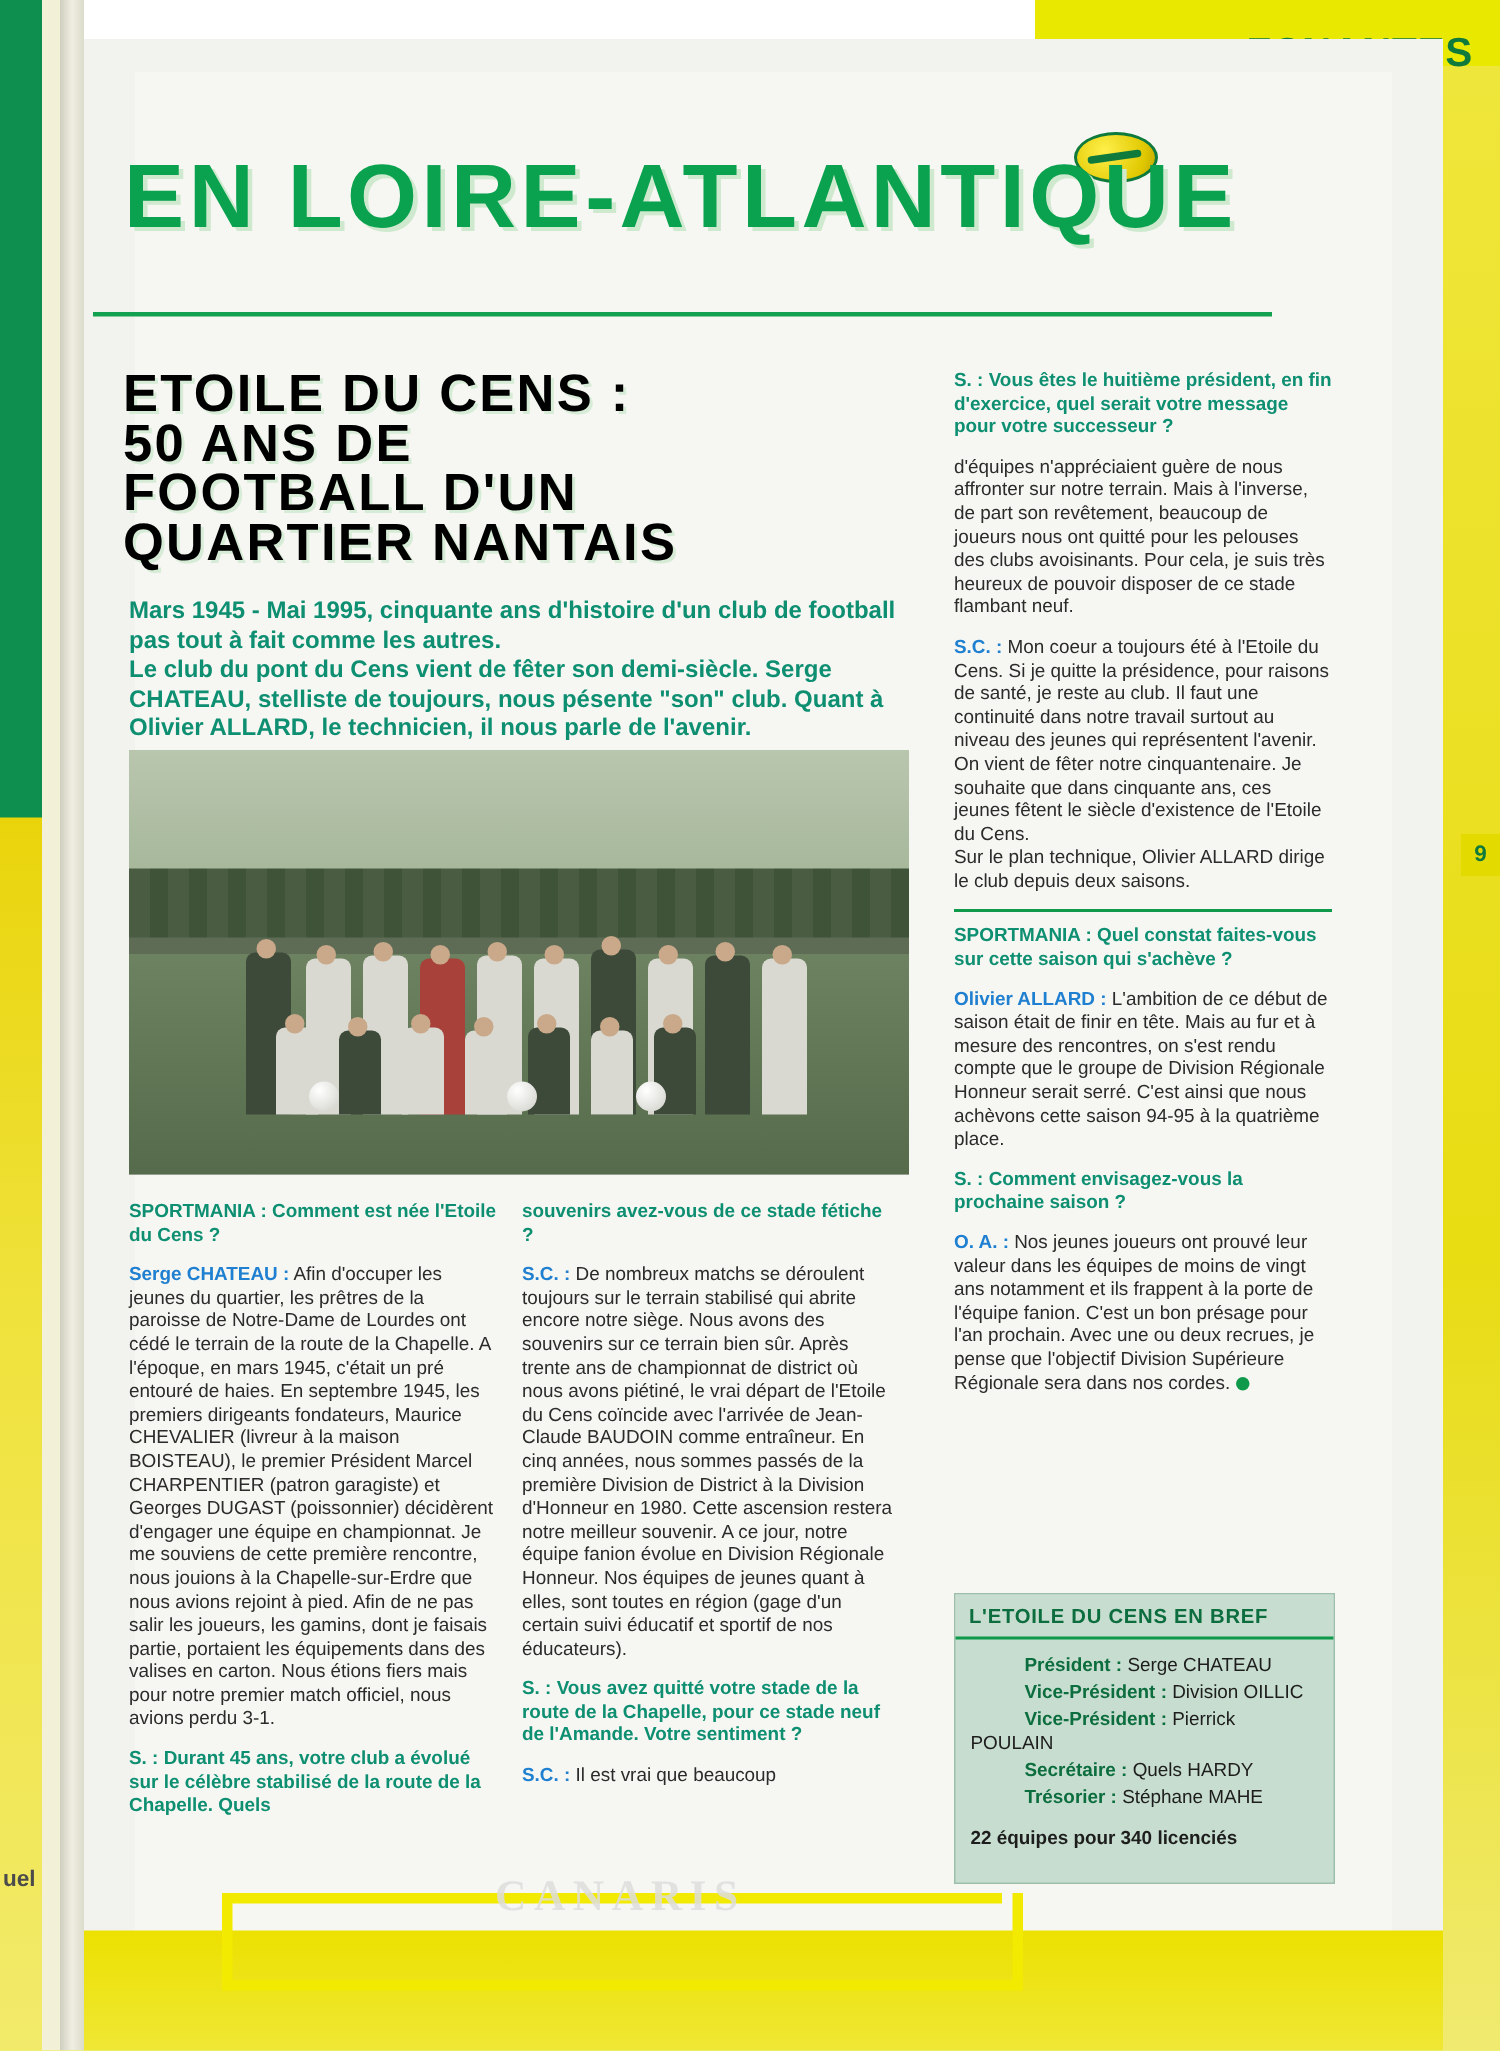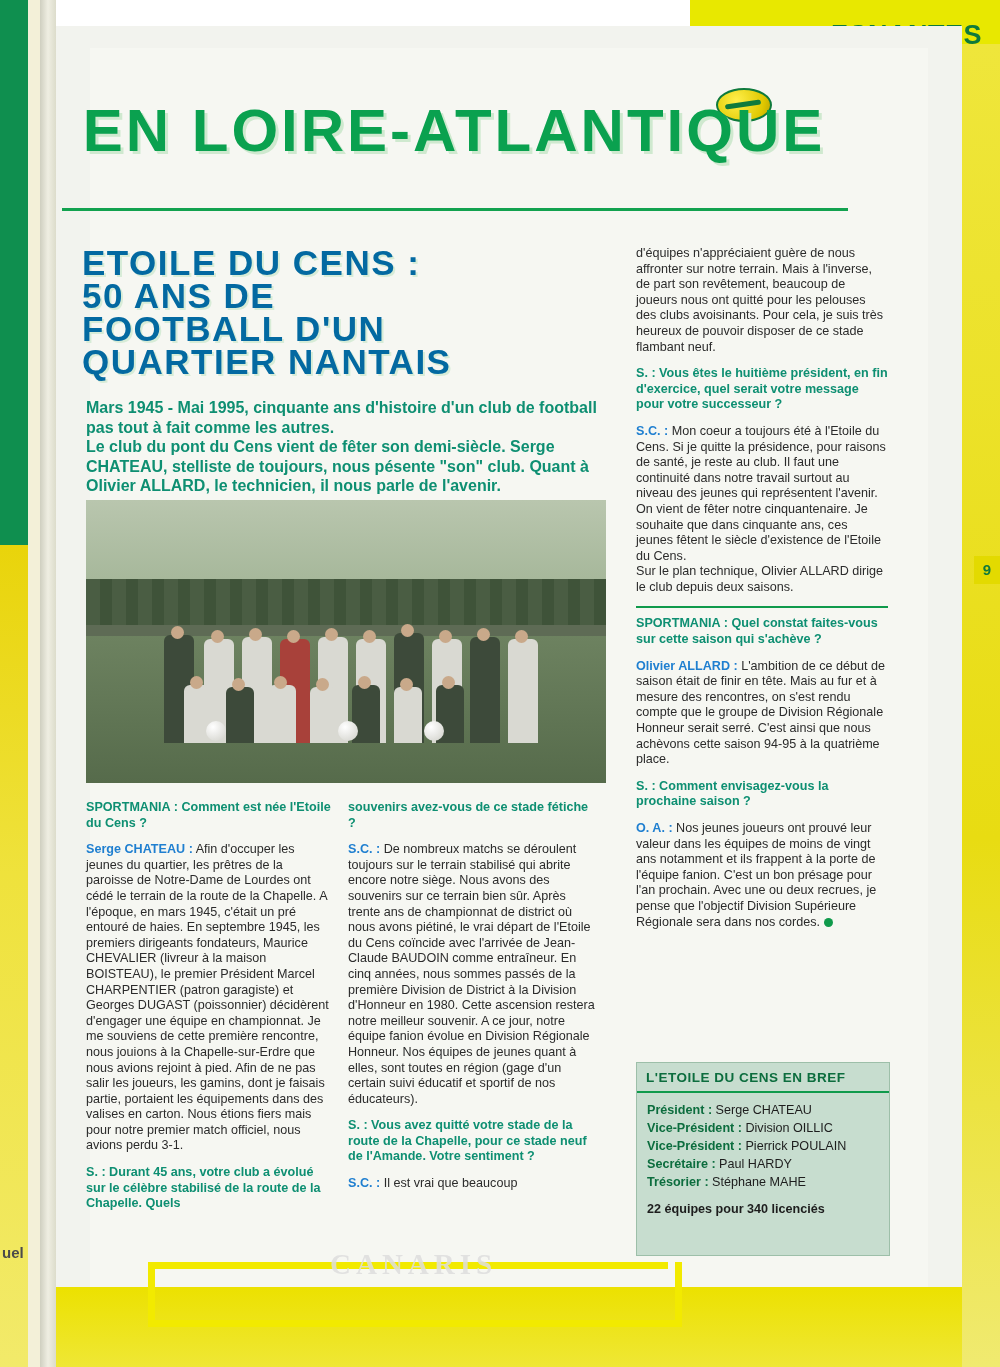--- a/index.html
+++ b/index.html
@@ -93,21 +93,21 @@
     background:radial-gradient(circle at 35% 35%,#ffef4a,#e0c800 70%,#b8a000);
     border:2px solid #0f7a3c;
   }
   .logo-ball:after{
     content:"";position:absolute;left:7px;top:12px;width:36px;height:5px;background:#0f7a3c;
     transform:rotate(-8deg);border-radius:3px;
   }
   
   .title{
     position:absolute;left:82px;top:246px;width:520px;
-    font-size:35px;line-height:33px;font-weight:bold;color:#0369a1;
+    font-size:35px;line-height:33px;font-weight:bold;color:#000000;
     letter-spacing:1.5px;
     text-shadow:2px 2px 0 #d7ecd7;
   }
   .chapeau{
     position:absolute;left:86px;top:398px;width:520px;
     font-size:16px;line-height:19.5px;font-weight:bold;color:#0e8f72;
   }
   
   .photo{
     position:absolute;left:86px;top:500px;width:520px;height:283px;
@@ -142,21 +142,21 @@
   .infobox{
     position:absolute;left:636px;top:1062px;width:252px;height:192px;
     background:#c7ddcf;border:1px solid #9dbfa9;
   }
   .infobox h4{
     margin:0;padding:7px 9px 6px 9px;background:#c7ddcf;color:#0c6d3e;
     font-size:13.5px;letter-spacing:.5px;border-bottom:2px solid #0f9a4b;
   }
   .infobox ul{margin:0;padding:9px 10px 0 10px;list-style:none;}
   .infobox li{font-size:12.6px;line-height:16px;color:#1d1d1d;margin-bottom:2px;}
-  .infobox li b{color:#0c6d3e;}
+  .infobox li b{color:#0c6d3e;margin-left:36px;}
   .infobox .footline{
     padding:10px 10px 0 10px;font-size:12.6px;font-weight:bold;color:#1d1d1d;
   }
   .end-dot{display:inline-block;width:9px;height:9px;border-radius:50%;
     background:#0f9a4b;vertical-align:middle;margin-left:4px;}
 </style>
 </head>
 <body>
 
 <div class="edge-left-green"></div>
@@ -239,38 +239,38 @@
 </div>
 
 <div class="col col2">
   <p class="qline">souvenirs avez-vous de ce stade fétiche ?</p>
   <p><span class="spk">S.C. :</span><span> De nombreux matchs se déroulent toujours sur le terrain stabilisé qui abrite encore notre siège. Nous avons des souvenirs sur ce terrain bien sûr. Après trente ans de championnat de district où nous avons piétiné, le vrai départ de l'Etoile du Cens coïncide avec l'arrivée de Jean-Claude BAUDOIN comme entraîneur. En cinq années, nous sommes passés de la première Division de District à la Division d'Honneur en 1980. Cette ascension restera notre meilleur souvenir. A ce jour, notre équipe fanion évolue en Division Régionale Honneur. Nos équipes de jeunes quant à elles, sont toutes en région (gage d'un certain suivi éducatif et sportif de nos éducateurs).</span></p>
   <p><span class="q">S. :</span><span class="q"> Vous avez quitté votre stade de la route de la Chapelle, pour ce stade neuf de l'Amande. Votre sentiment ?</span></p>
   <p><span class="spk">S.C. :</span><span> Il est vrai que beaucoup</span></p>
 </div>
 
 <div class="col col3">
+  <p><span class="q">S. :</span><span class="q"> Vous êtes le huitième président, en fin d'exercice, quel serait votre message pour votre successeur ?</span></p>
   <p>d'équipes n'appréciaient guère de nous affronter sur notre terrain. Mais à l'inverse, de part son revêtement, beaucoup de joueurs nous ont quitté pour les pelouses des clubs avoisinants. Pour cela, je suis très heureux de pouvoir disposer de ce stade flambant neuf.</p>
-  <p><span class="q">S. :</span><span class="q"> Vous êtes le huitième président, en fin d'exercice, quel serait votre message pour votre successeur ?</span></p>
   <p style="white-space:pre-line;"><span class="spk">S.C. :</span><span> Mon coeur a toujours été à l'Etoile du Cens. Si je quitte la présidence, pour raisons de santé, je reste au club. Il faut une continuité dans notre travail surtout au niveau des jeunes qui représentent l'avenir. On vient de fêter notre cinquantenaire. Je souhaite que dans cinquante ans, ces jeunes fêtent le siècle d'existence de l'Etoile du Cens.
 Sur le plan technique, Olivier ALLARD dirige le club depuis deux saisons.</span></p>
   <div class="sect-rule"></div>
   <p><span class="q">SPORTMANIA :</span><span class="q"> Quel constat faites-vous sur cette saison qui s'achève ?</span></p>
   <p><span class="spk">Olivier ALLARD :</span><span> L'ambition de ce début de saison était de finir en tête. Mais au fur et à mesure des rencontres, on s'est rendu compte que le groupe de Division Régionale Honneur serait serré. C'est ainsi que nous achèvons cette saison 94-95 à la quatrième place.</span></p>
   <p><span class="q">S. :</span><span class="q"> Comment envisagez-vous la prochaine saison ?</span></p>
   <p><span class="spk">O. A. :</span><span> Nos jeunes joueurs ont prouvé leur valeur dans les équipes de moins de vingt ans notamment et ils frappent à la porte de l'équipe fanion. C'est un bon présage pour l'an prochain. Avec une ou deux recrues, je pense que l'objectif Division Supérieure Régionale sera dans nos cordes.</span><span class="end-dot"></span></p>
 </div>
 
 <div class="infobox">
   <h4>L'ETOILE DU CENS EN BREF</h4>
   <ul>
     <li><b>Président :</b><span> Serge CHATEAU</span></li>
     <li><b>Vice-Président :</b><span> Division OILLIC</span></li>
     <li><b>Vice-Président :</b><span> Pierrick POULAIN</span></li>
-    <li><b>Secrétaire :</b><span> Paul HARDY</span></li>
+    <li><b>Secrétaire :</b><span> Quels HARDY</span></li>
     <li><b>Trésorier :</b><span> Stéphane MAHE</span></li>
   </ul>
   <div class="footline">22 équipes pour 340 licenciés</div>
 </div>
 
 <div class="bottom-yellow-band"></div>
 <div class="bottom-frame-top"></div>
 <div class="bottom-frame"></div>
 <div class="bottom-left-label">uel</div>
 <div class="watermark">CANARIS</div>

